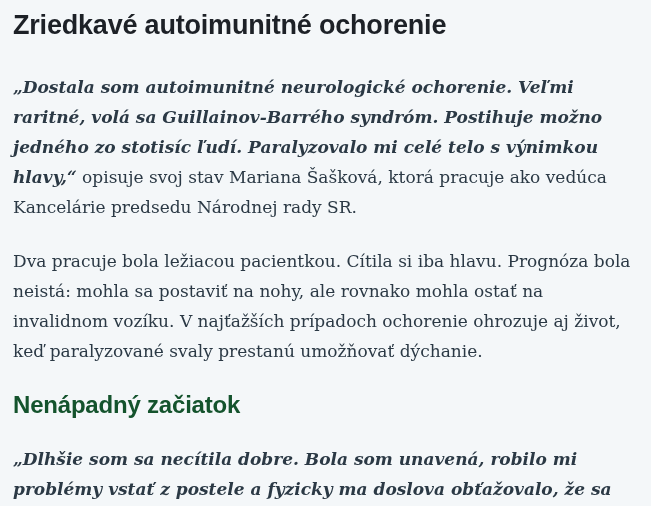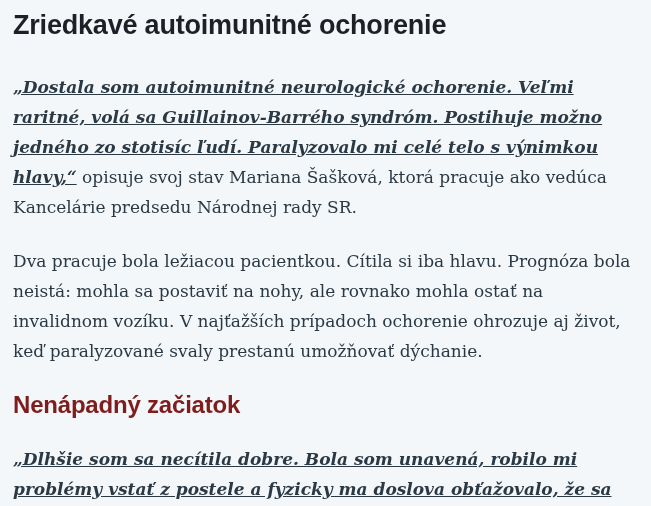--- a/index.html
+++ b/index.html
@@ -26,37 +26,36 @@
     letter-spacing: -0.2px;
     color: #1d2127;
   }
   h2.article-h2 {
     margin: 24px 0 0 0;
     font-family: "Liberation Sans", sans-serif;
     font-weight: 700;
     font-size: 24px;
     line-height: 30px;
     letter-spacing: -0.2px;
-    color: #7f1d1d;
+    color: #14532d;
   }
   p.body-para {
     margin: 24px 0 0 0;
     font-family: "DejaVu Serif", "Liberation Serif", serif;
     font-size: 17px;
     line-height: 30px;
     color: #2b3945;
     max-width: 628px;
   }
   p.body-para.first {
     margin-top: 30px;
   }
   .quote-emph {
     font-style: italic;
     font-weight: 700;
-    text-decoration: underline;
   }
   .attribution {
     font-style: normal;
     font-weight: 400;
   }
 </style>
 </head>
 <body style="background: rgb(244, 247, 249);">
 
 <div class="article">

